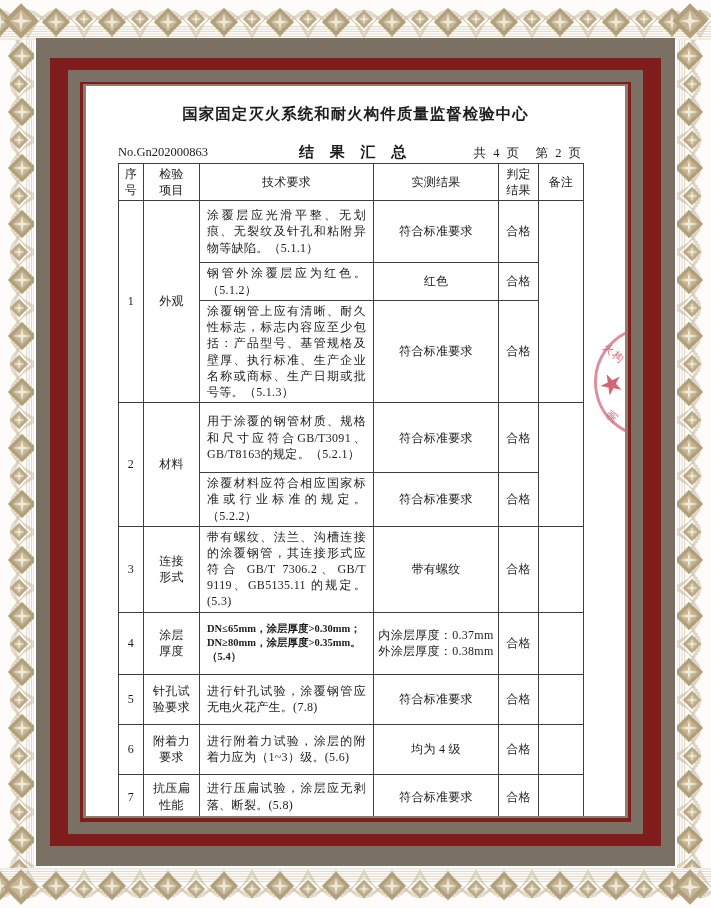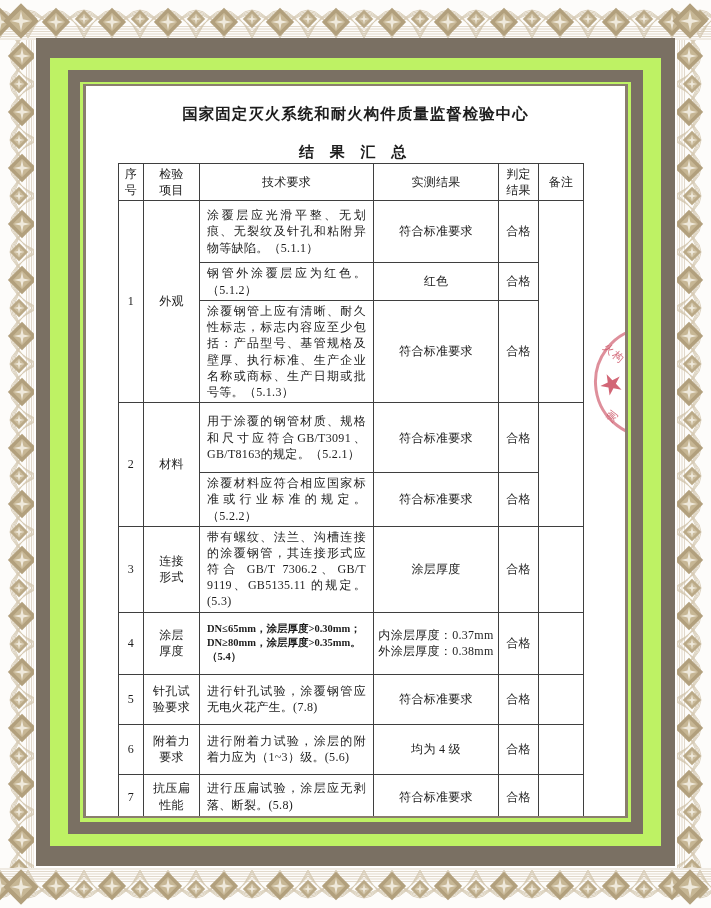--- a/index.html
+++ b/index.html
@@ -3,21 +3,21 @@
 <meta charset="utf-8">
 <style>
   html,body{margin:0;padding:0;background:#fff;}
   .canvas{
     position:relative;width:711px;height:908px;background:#ffffff;overflow:hidden;
     font-family:"Liberation Serif","DejaVu Serif",serif;color:#1c1c1c;
   }
   .guilloche{position:absolute;left:0;top:0;}
   
   .frame-a{position:absolute;top:38px;bottom:42px;left:36px;right:36px;
-    border:solid #7a7063;border-width:20px 14px;background:#bef264;}
+    border:solid #7a7063;border-width:20px 14px;background:#7f1d1d;}
   .frame-b{position:absolute;top:12px;bottom:12px;left:18px;right:18px;
     border:12px solid #7a7063;}
   .frame-c{position:absolute;top:2px;bottom:4px;left:3px;right:3px;
     border:solid #8a7e6e;border-width:2px 3px;}
   .interior{position:absolute;top:0;left:0;right:0;bottom:0;background:#fff;overflow:hidden;}
 
   .title{margin:18px 10px 0 10px;text-align:center;font-size:15.5px;font-weight:bold;letter-spacing:1px;}
   .subtitle{margin-top:18px;text-align:center;font-size:15px;font-weight:bold;letter-spacing:6px;}
   .meta{position:absolute;left:32px;top:59px;width:465px;display:flex;
     justify-content:space-between;font-size:12.5px;}
@@ -139,20 +139,24 @@
   </svg>
 
   <div class="frame-a">
     <div class="frame-b">
       <div class="frame-c">
         <div class="interior">
 
           <div class="title">国家固定灭火系统和耐火构件质量监督检验中心</div>
           <div class="subtitle">结 果 汇 总</div>
 
+          <div class="meta">
+            <span class="repno">No.Gn202000863</span>
+            <span class="pages">共 4 页　第 2 页</span>
+          </div>
 
           <table class="results">
             <colgroup>
               <col style="width:25px">
                 <col style="width:56px">
                 <col style="width:174px">
               <col style="width:125px">
                 <col style="width:40px">
                 <col style="width:45px">
             </colgroup>
@@ -200,21 +204,21 @@
                 <td class="req">涂覆材料应符合相应国家标准或行业标准的规定。（5.2.2）</td>
                 <td>符合标准要求</td>
                 <td>合格</td>
               </tr>
 
               <tr style="height:73px">
                 <td>3</td>
                 <td>连接
 形式</td>
                 <td class="req">带有螺纹、法兰、沟槽连接的涂覆钢管，其连接形式应符合 GB/T 7306.2、GB/T 9119、GB5135.11 的规定。(5.3)</td>
-                <td>涂层厚度</td>
+                <td>带有螺纹</td>
                 <td>合格</td>
                 <td></td>
               </tr>
 
               <tr style="height:62px">
                 <td>4</td>
                 <td>涂层
 厚度</td>
                 <td class="req small">DN≤65mm，涂层厚度&gt;0.30mm；
 DN≥80mm，涂层厚度&gt;0.35mm。

